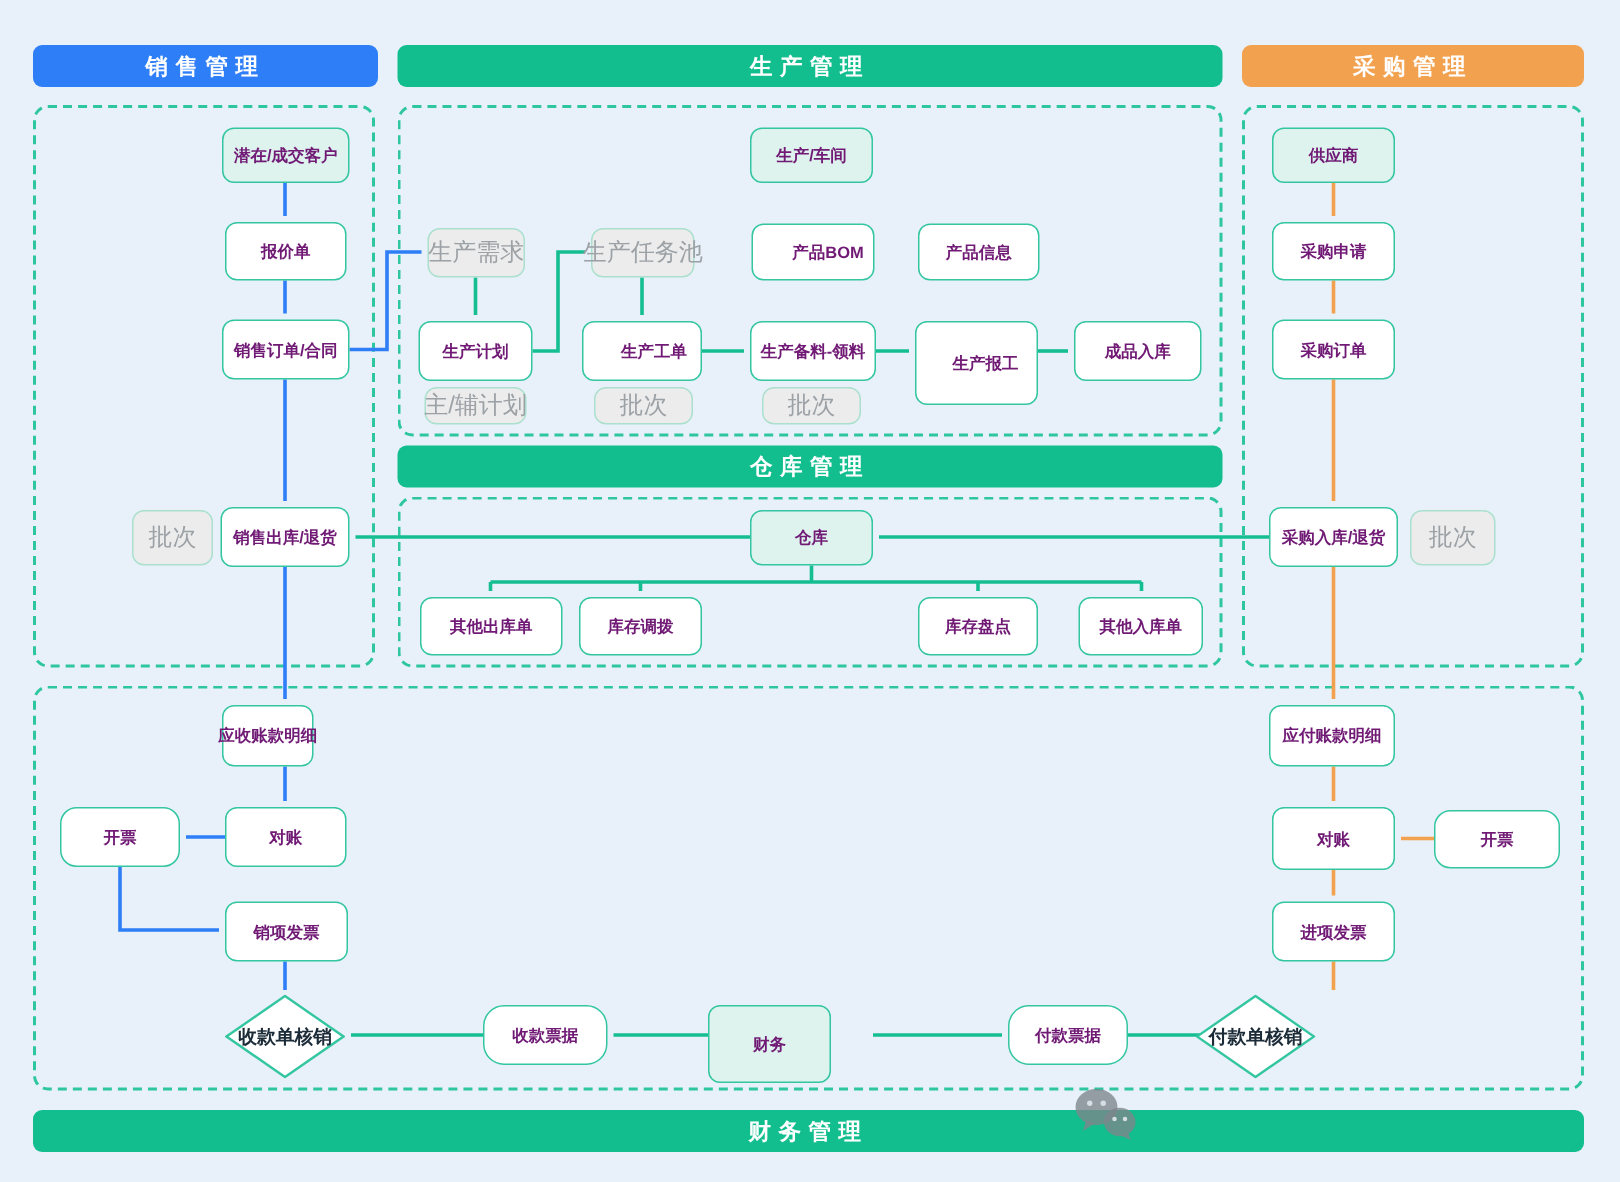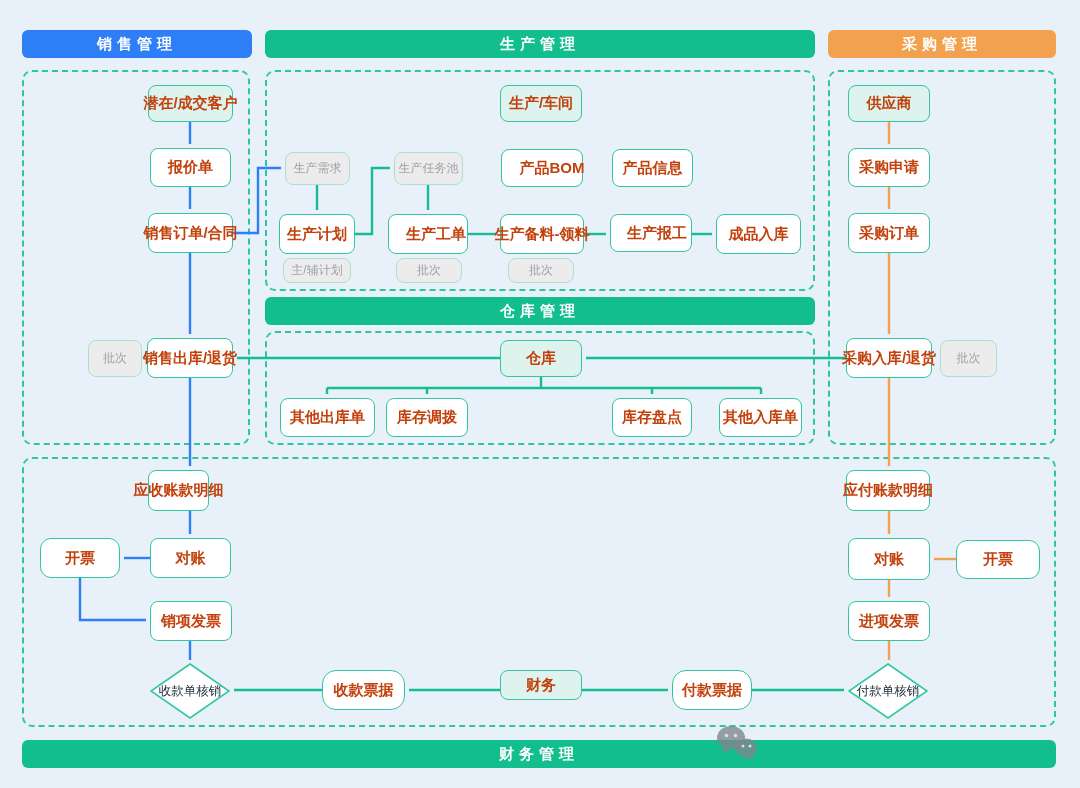--- a/index.html
+++ b/index.html
@@ -9,30 +9,30 @@
   .bar { position:absolute; height:28px; border-radius:6px; display:flex; align-items:center; justify-content:center;
          color:#fff; font-size:15px; font-weight:700; letter-spacing:5px; z-index:3; }
   .bar.blue   { background:#2E7EF7; }
   .bar.green  { background:#12BE8E; }
   .bar.orange { background:#F2A14E; }
 
   .zone { position:absolute; border:2px dashed #2EC6A0; border-radius:10px; box-sizing:border-box; z-index:1; }
 
   .node { position:absolute; display:flex; align-items:center; justify-content:center; box-sizing:border-box;
           background:#FFFFFF; border:1.6px solid #33C6A0; border-radius:8px;
-          font-size:15px; font-weight:600; color:#c2410c; white-space:nowrap; z-index:4; }
+          font-size:11px; font-weight:600; color:#701a75; white-space:nowrap; z-index:4; }
   .node.mint { background:#DEF3EE; }
-  .node.gray { background:#ECECEC; border-color:#ABE0CE; color:#9CA1A6; font-weight:500; font-size:12px; }
+  .node.gray { background:#ECECEC; border-color:#ABE0CE; color:#9CA1A6; font-weight:500; font-size:16px; }
   .node.r12 { border-radius:11px; }
   .node.r14 { border-radius:14px; }
 
   .diamond { position:absolute; z-index:4; }
   .diamond svg { position:absolute; inset:0; }
   .diamond .lbl { position:absolute; inset:0; display:flex; align-items:center; justify-content:center;
-                  font-size:12.5px; font-weight:400; color:#1C2B38; white-space:nowrap; }
+                  font-size:12.5px; font-weight:700; color:#1C2B38; white-space:nowrap; }
 
   .arrows { position:absolute; left:0; top:0; z-index:2; }
   .arrows path { fill:none; stroke-width:2.4px; }
   .arrows .b { stroke:#2E7EF7; }
   .arrows .t { stroke:#14BE92; }
   .arrows .o { stroke:#F2A14E; }
 
   .watermark { position:absolute; left:716px; top:725px; display:flex; align-items:center; gap:7px;
                color:rgba(104,110,117,0.72); font-size:29px; font-weight:700; letter-spacing:1px; z-index:6; }
 </style>
@@ -116,21 +116,21 @@
   <div class="node gray" style="left:285px;top:152px;width:65px;height:33px;">生产需求</div>
   <div class="node gray" style="left:394px;top:152px;width:69px;height:33px;">生产任务池</div>
   <div class="node" style="left:501px;top:149px;width:82px;height:38px;padding-left:20px;">产品BOM</div>
   <div class="node" style="left:612px;top:149px;width:81px;height:38px;">产品信息</div>
   <div class="node" style="left:279px;top:214px;width:76px;height:40px;">生产计划</div>
   <div class="node gray" style="left:283px;top:258px;width:68px;height:25px;">主/辅计划</div>
   <div class="node" style="left:388px;top:214px;width:80px;height:40px;padding-left:16px;">生产工单</div>
   <div class="node gray" style="left:396px;top:258px;width:66px;height:25px;">批次</div>
   <div class="node" style="left:500px;top:214px;width:84px;height:40px;">生产备料-领料</div>
   <div class="node gray" style="left:508px;top:258px;width:66px;height:25px;">批次</div>
-  <div class="node" style="left:610px;top:214px;width:82px;height:38px;padding-left:12px;">生产报工</div>
+  <div class="node" style="left:610px;top:214px;width:82px;height:56px;padding-left:12px;">生产报工</div>
   <div class="node" style="left:716px;top:214px;width:85px;height:40px;">成品入库</div>
 
   <div class="node mint" style="left:500px;top:340px;width:82px;height:37px;">仓库</div>
   <div class="node" style="left:280px;top:398px;width:95px;height:39px;">其他出库单</div>
   <div class="node" style="left:386px;top:398px;width:82px;height:39px;">库存调拨</div>
   <div class="node" style="left:612px;top:398px;width:80px;height:39px;">库存盘点</div>
   <div class="node" style="left:719px;top:398px;width:83px;height:39px;">其他入库单</div>
 
   <div class="node mint" style="left:848px;top:85px;width:82px;height:37px;">供应商</div>
   <div class="node" style="left:848px;top:148px;width:82px;height:39px;">采购申请</div>
@@ -143,28 +143,28 @@
   <div class="node" style="left:150px;top:538px;width:81px;height:40px;">对账</div>
   <div class="node" style="left:150px;top:601px;width:82px;height:40px;">销项发票</div>
   <div class="diamond" style="left:150px;top:663px;width:80px;height:56px;">
     <svg width="80" height="56" viewBox="0 0 80 56">
         <polygon points="40,1 79,28 40,55 1,28" fill="#FFFFFF" stroke="#33C6A0" stroke-width="1.6"></polygon>
       </svg>
     <div class="lbl">收款单核销</div>
   </div>
 
   <div class="node r14" style="left:322px;top:670px;width:83px;height:40px;">收款票据</div>
-  <div class="node mint" style="left:500px;top:670px;width:82px;height:30px;">财务</div>
+  <div class="node mint" style="left:472px;top:670px;width:82px;height:52px;">财务</div>
   <div class="node r14" style="left:672px;top:670px;width:80px;height:40px;">付款票据</div>
 
   <div class="node" style="left:846px;top:470px;width:84px;height:41px;">应付账款明细</div>
   <div class="node" style="left:848px;top:538px;width:82px;height:42px;">对账</div>
   <div class="node r12" style="left:956px;top:540px;width:84px;height:39px;">开票</div>
   <div class="node" style="left:848px;top:601px;width:82px;height:40px;">进项发票</div>
-  <div class="diamond" style="left:848px;top:663px;width:80px;height:56px;text-align:right;">
+  <div class="diamond" style="left:797px;top:663px;width:80px;height:56px;text-align:right;">
     <svg width="80" height="56" viewBox="0 0 80 56">
         <polygon points="40,1 79,28 40,55 1,28" fill="#FFFFFF" stroke="#33C6A0" stroke-width="1.6"></polygon>
       </svg>
     <div class="lbl">付款单核销</div>
   </div>
 
   <div class="watermark">
     <svg width="42" height="36" viewBox="0 0 42 36">
       <ellipse cx="15" cy="13" rx="14" ry="12" fill="#7E858C" opacity="0.78"></ellipse>
       <path d="M8,22 L6,29 L14,24 z" fill="#7E858C" opacity="0.78"></path>

